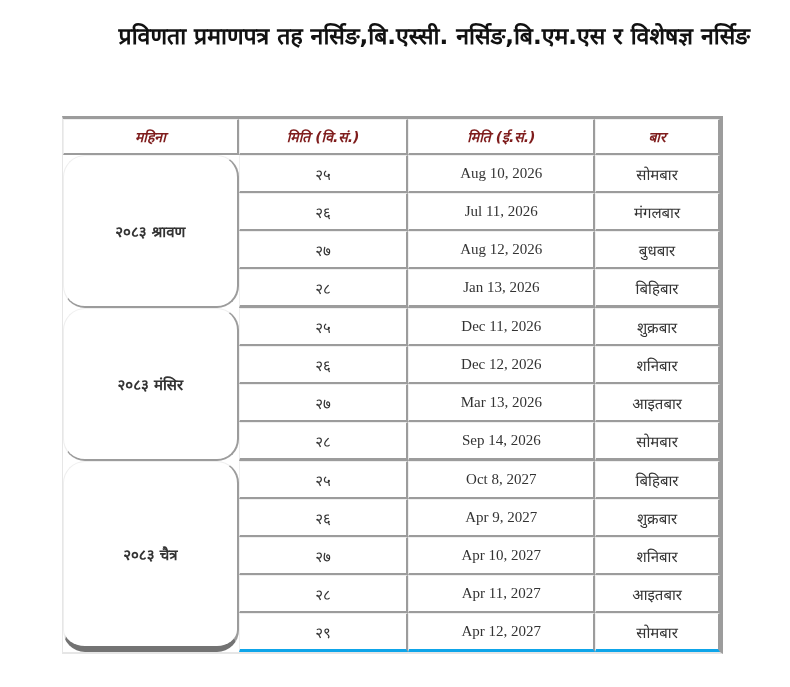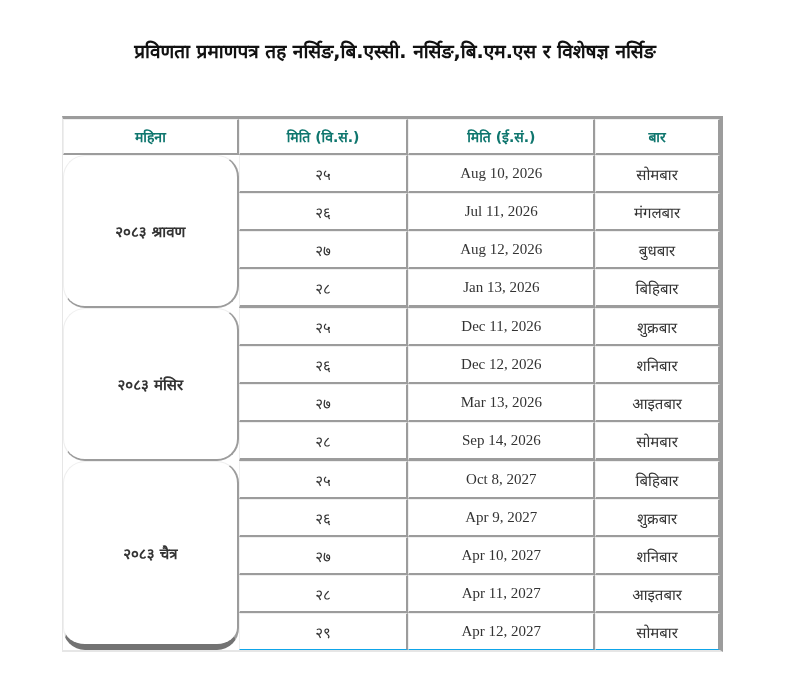--- a/index.html
+++ b/index.html
@@ -1,36 +1,36 @@
 <!DOCTYPE html>
 <html><head>
 <meta charset="utf-8">
 <style>
   html, body { margin: 0; padding: 0; background: #ffffff; }
   body { width: 790px; height: 687px; position: relative; overflow: hidden;
          font-family: "Liberation Serif", "DejaVu Serif", serif; color: #111; }
-  .title { position: absolute; left: 40px; top: 36px; width: 710px; text-align: center;
-           font-family: "DejaVu Sans", sans-serif; font-size: 19px; font-weight: bold;
+  .title { position: absolute; left: 40px; top: 21px; width: 710px; text-align: right;
+           font-family: "DejaVu Sans", sans-serif; font-size: 23px; font-weight: bold;
            line-height: 31px; color: #111; }
   table.sched { position: absolute; left: 62px; top: 116px; width: 661px;
                 border-collapse: separate; border-spacing: 0;
                 border-top: 3px solid #9c9c9c; border-right: 3px solid #9c9c9c;
                 border-left: 1px solid #e6e6e6; border-bottom: 2px solid #e6e6e6; }
   table.sched th, table.sched td { text-align: center; vertical-align: middle;
         border-right: 2px solid #9c9c9c; border-bottom: 2px solid #9c9c9c;
         border-left: 1px solid #efefef; border-top: 1px solid #efefef; padding: 0; }
   table.sched th { height: 33px; font-family: "DejaVu Sans", sans-serif; font-size: 14px;
-                   font-weight: bold; color: #0f766e; }
+                   font-weight: bold; color: #7f1d1d; font-style: italic; }
   table.sched td { height: 35px; font-size: 15px; color: #333; }
   td.month { font-family: "DejaVu Sans", sans-serif; font-weight: bold; font-size: 14px;
              color: #222; border-bottom: 3px solid #9c9c9c; border-radius: 22px; }
   td.nep { font-family: "DejaVu Sans", sans-serif; font-size: 13px; color: #444; }
   td.day { font-family: Liberation Serif, serif; font-size: 14px; color: #222; }
   tr.last td { border-bottom: 3px solid #9c9c9c; }
-  tr.final td { border-bottom: 1px solid #0ea5e9; }
+  tr.final td { border-bottom: 3px solid #0ea5e9; }
   col.c1 { width: 176px; } col.c2 { width: 170px; } col.c3 { width: 187px; } col.c4 { width: 125px; }
 </style>
 </head>
 <body>
 
 <div class="title">प्रविणता प्रमाणपत्र तह नर्सिङ,बि.एस्सी. नर्सिङ,बि.एम.एस र विशेषज्ञ नर्सिङ</div>
 
 <table class="sched">
   <colgroup>
       <col class="c1">

